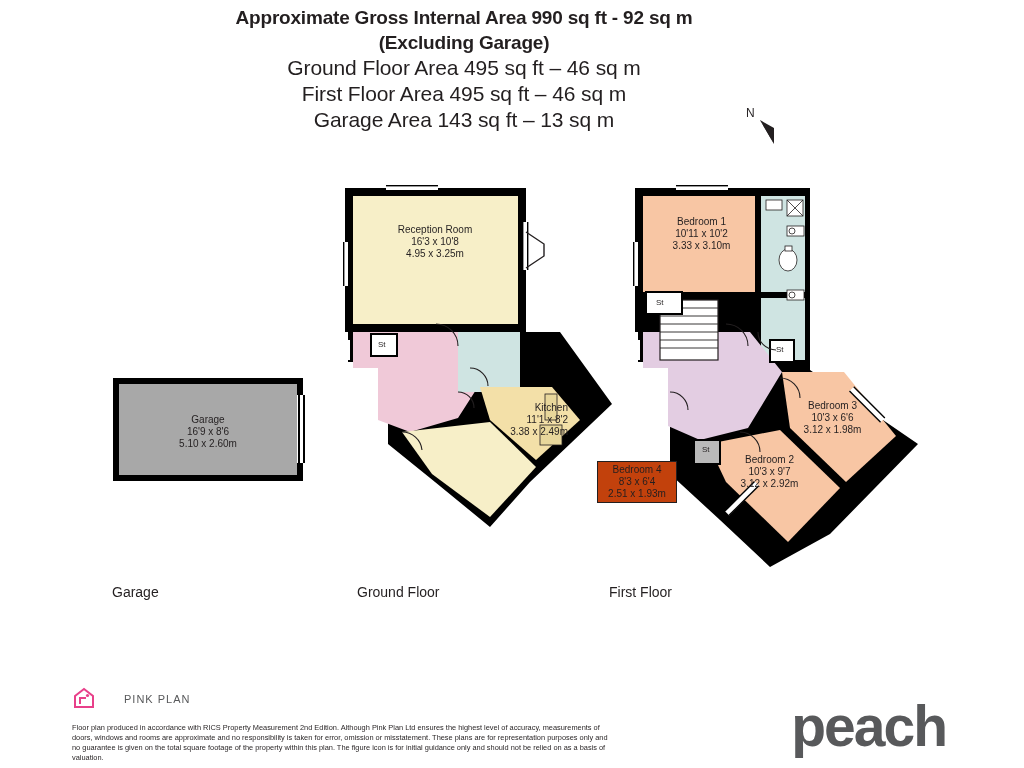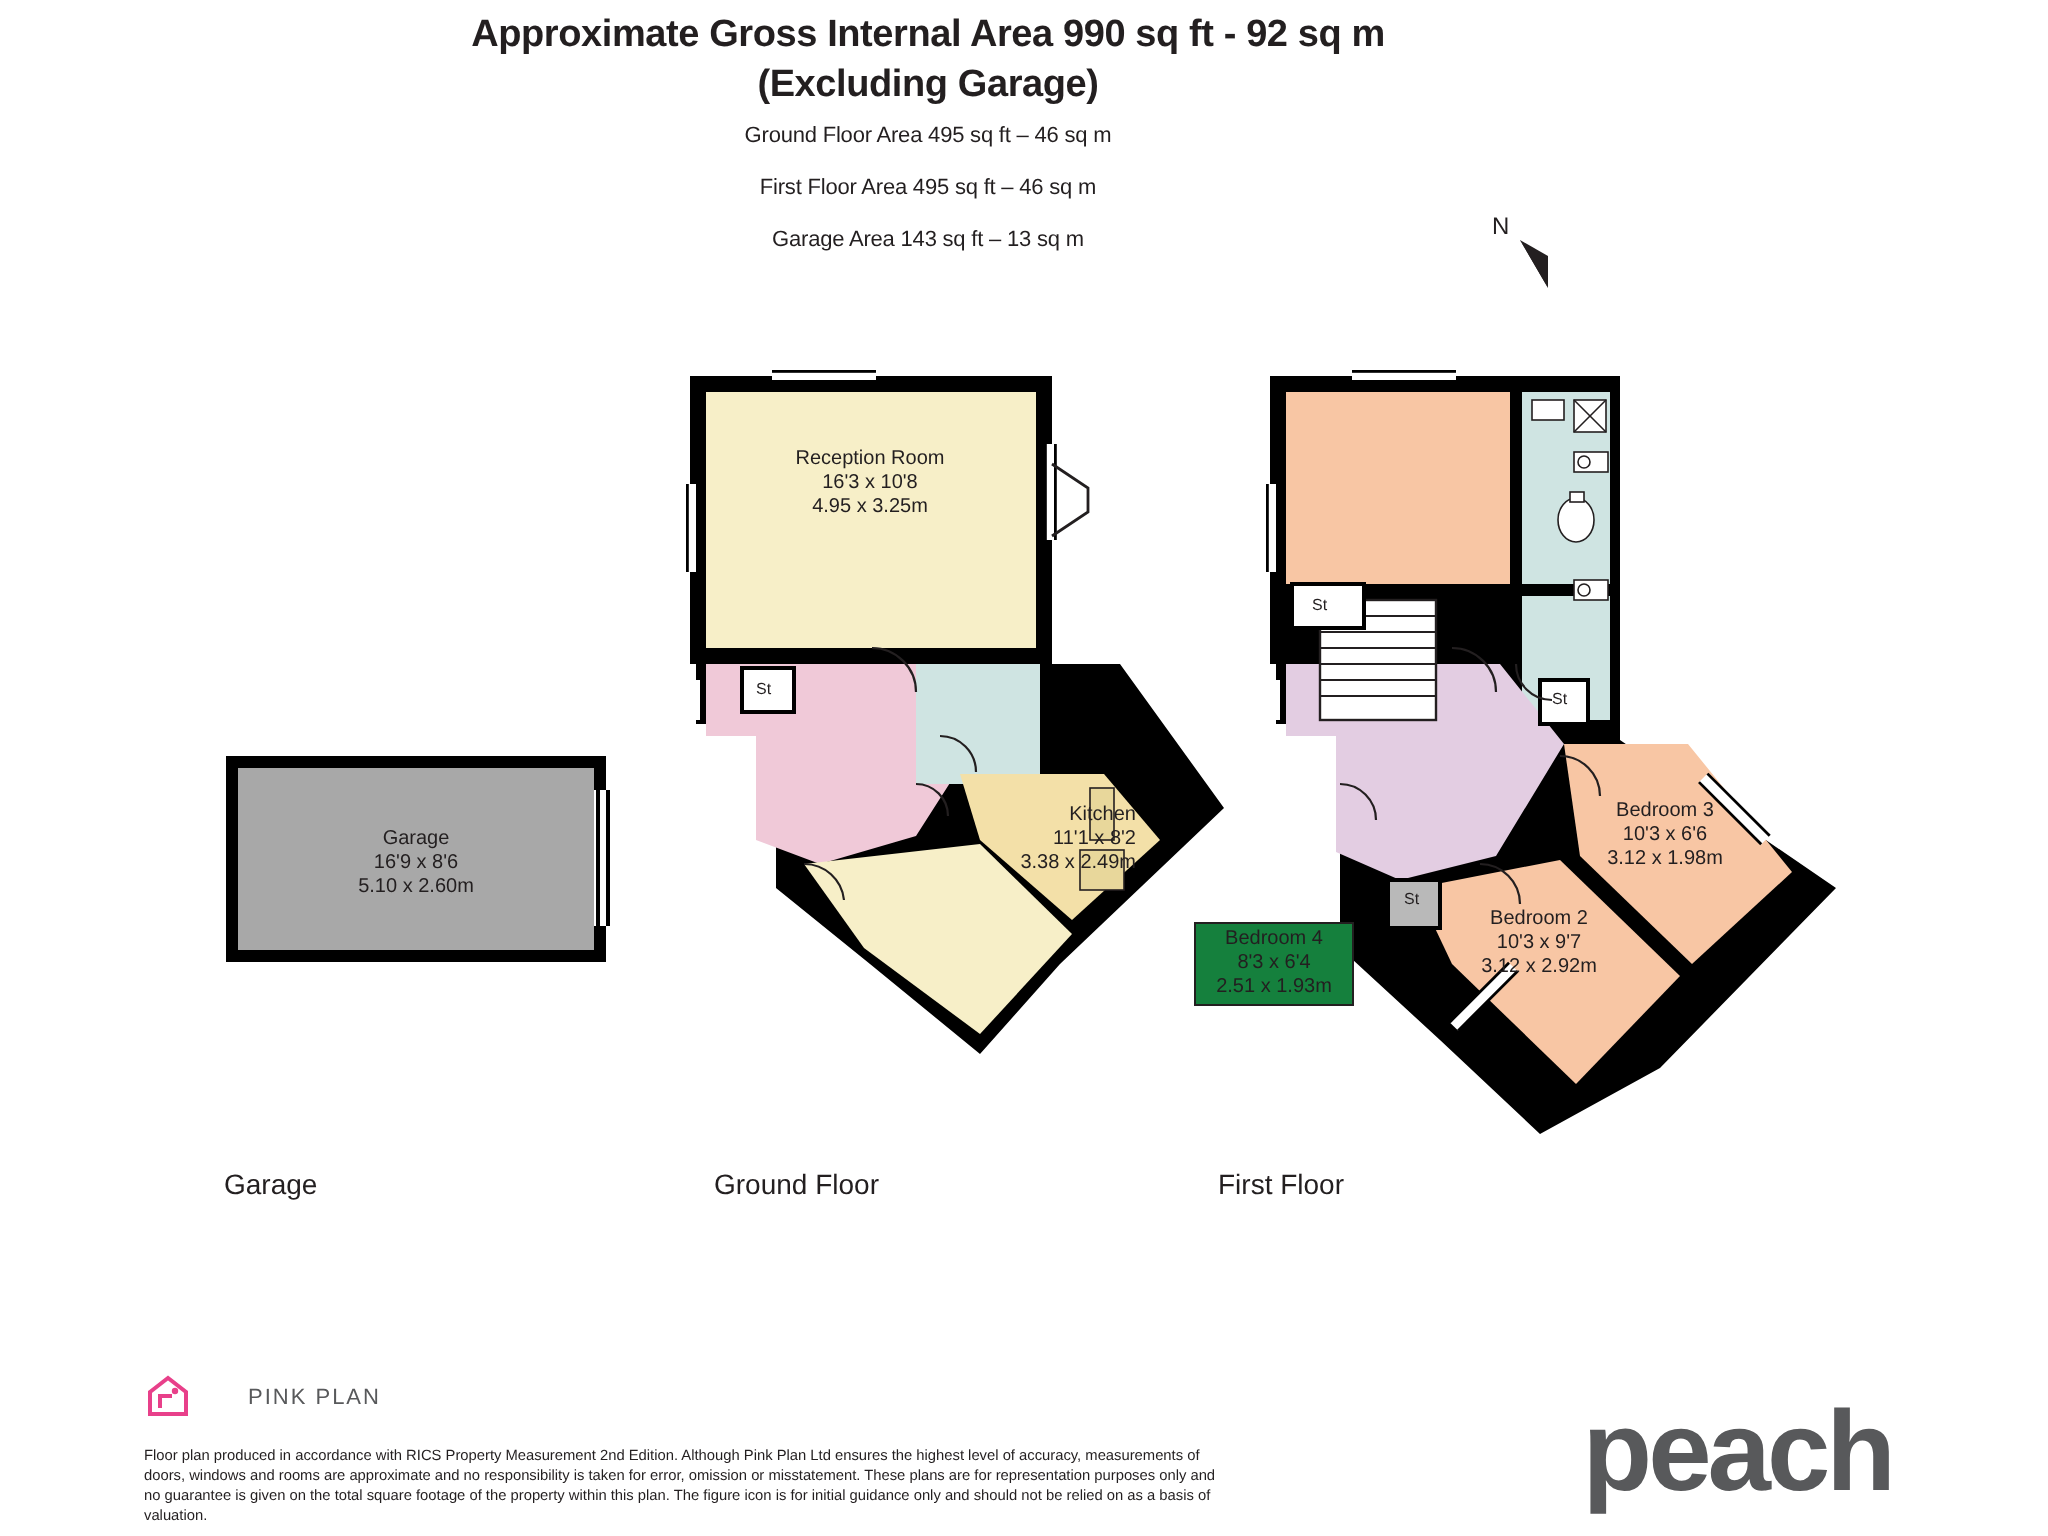--- a/index.html
+++ b/index.html
@@ -31,21 +31,21 @@
     margin-top: 5px;
     letter-spacing: -0.2px;
   }
   #title-sub {
     font-size: 19px;
     font-weight: bold;
     line-height: 25px;
     letter-spacing: -0.2px;
   }
   .area-line {
-    font-size: 11px;
+    font-size: 21px;
     line-height: 26px;
     letter-spacing: -0.1px;
   }
 
   
   #compass {
     position: absolute;
     left: 742px;
     top: 106px;
     width: 50px;
@@ -283,39 +283,44 @@
       <rect x="92" y="319" width="42" height="1.4" fill="#000000"></rect>
     </g>
 
     <path d="M96,142 A22,22 0 0 1 118,164" fill="none" stroke="#231f20" stroke-width="1.1"></path>
     <path d="M128,150 A18,18 0 0 0 146,168" fill="none" stroke="#231f20" stroke-width="1.1"></path>
     <path d="M150,196 A20,20 0 0 1 170,216" fill="none" stroke="#231f20" stroke-width="1.1"></path>
     <path d="M110,250 A20,20 0 0 1 130,270" fill="none" stroke="#231f20" stroke-width="1.1"></path>
     <path d="M40,210 A18,18 0 0 1 58,228" fill="none" stroke="#231f20" stroke-width="1.1"></path>
   </svg>
 
+  <div class="room-label" style="left:24px; top:34px; width:95px;">
+    <span class="rl-name">Bedroom 1</span>
+    <span class="rl-imp">10'11 x 10'2</span>
+    <span class="rl-met">3.33 x 3.10m</span>
+  </div>
 
   <div class="room-label" style="left:155px; top:218px; width:95px;">
     <span class="rl-name">Bedroom 3</span>
     <span class="rl-imp">10'3 x 6'6</span>
     <span class="rl-met">3.12 x 1.98m</span>
   </div>
 
   <div class="room-label" style="left:92px; top:272px; width:95px;">
     <span class="rl-name">Bedroom 2</span>
     <span class="rl-imp">10'3 x 9'7</span>
     <span class="rl-met">3.12 x 2.92m</span>
   </div>
 
   <div class="small-label" style="left:26px; top:116px;">St</div>
   <div class="small-label" style="left:146px; top:163px;">St</div>
   <div class="small-label" style="left:72px; top:263px;">St</div>
 </div>
 
-<div id="bedroom4-box" style="position:absolute; left:597px; top:461px; width:78px; border:1px solid #231f20; background:#15803d; padding:2px 0;">
+<div id="bedroom4-box" style="position:absolute; left:597px; top:461px; width:78px; border:1px solid #231f20; background:#c2410c; padding:2px 0;">
   <div class="room-label" style="position:static; width:100%;">
     <span class="rl-name">Bedroom 4</span>
     <span class="rl-imp">8'3 x 6'4</span>
     <span class="rl-met">2.51 x 1.93m</span>
   </div>
 </div>
 
 <div class="floor-caption" style="left:112px; top:584px;">Garage</div>
 <div class="floor-caption" style="left:357px; top:584px;">Ground Floor</div>
 <div class="floor-caption" style="left:609px; top:584px;">First Floor</div>

